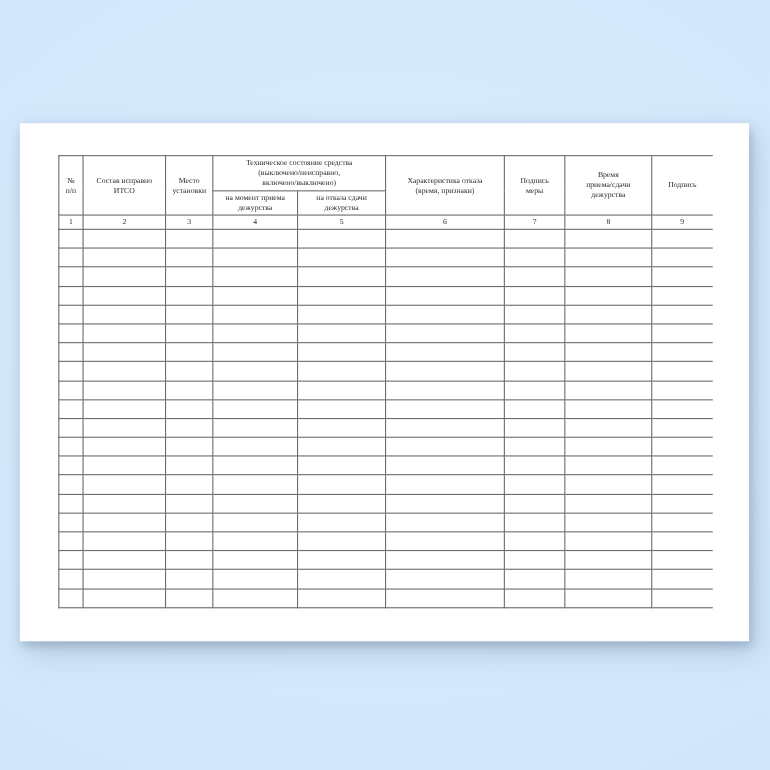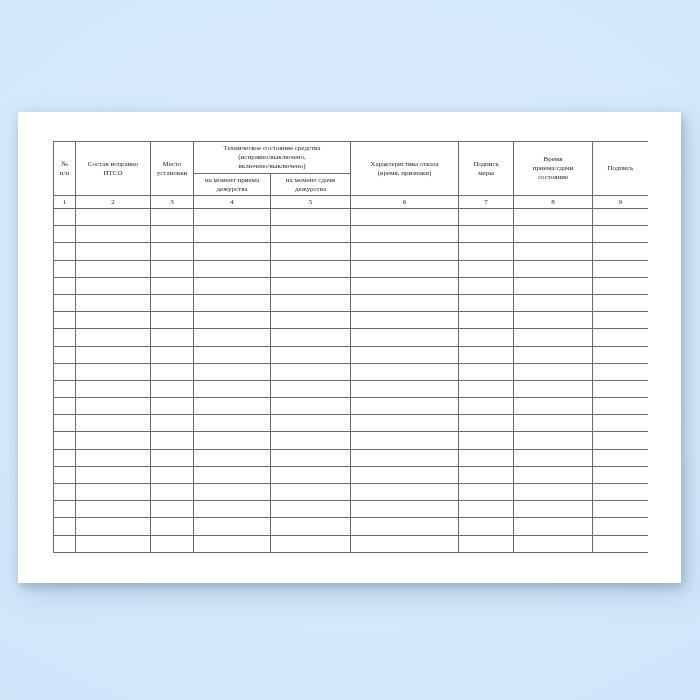--- a/index.html
+++ b/index.html
@@ -48,35 +48,35 @@
       </colgroup>
       <thead>
         <tr>
           <th rowspan="2">№
 п/п</th>
           <th rowspan="2">Состав исправно
 ИТСО</th>
           <th rowspan="2">Место
 установки</th>
           <th colspan="2">Техническое состояние средства
-(исправно/выключено,
+(выключено/неисправно,
 включено/выключено)</th>
           <th rowspan="2">Характеристика отказа
 (время, признаки)</th>
           <th rowspan="2">Подпись
 меры</th>
           <th rowspan="2">Время
 приема/сдачи
-состояние</th>
+дежурства</th>
           <th rowspan="2" class="no-r">Подпись</th>
         </tr>
         <tr>
           <th>на момент приема
 дежурства</th>
-          <th>на момент сдачи
+          <th>на отказа сдачи
 дежурства</th>
         </tr>
         <tr class="numrow">
           <th>1</th>
           <th>2</th>
           <th>3</th>
           <th>4</th>
           <th>5</th>
           <th>6</th>
           <th>7</th>

